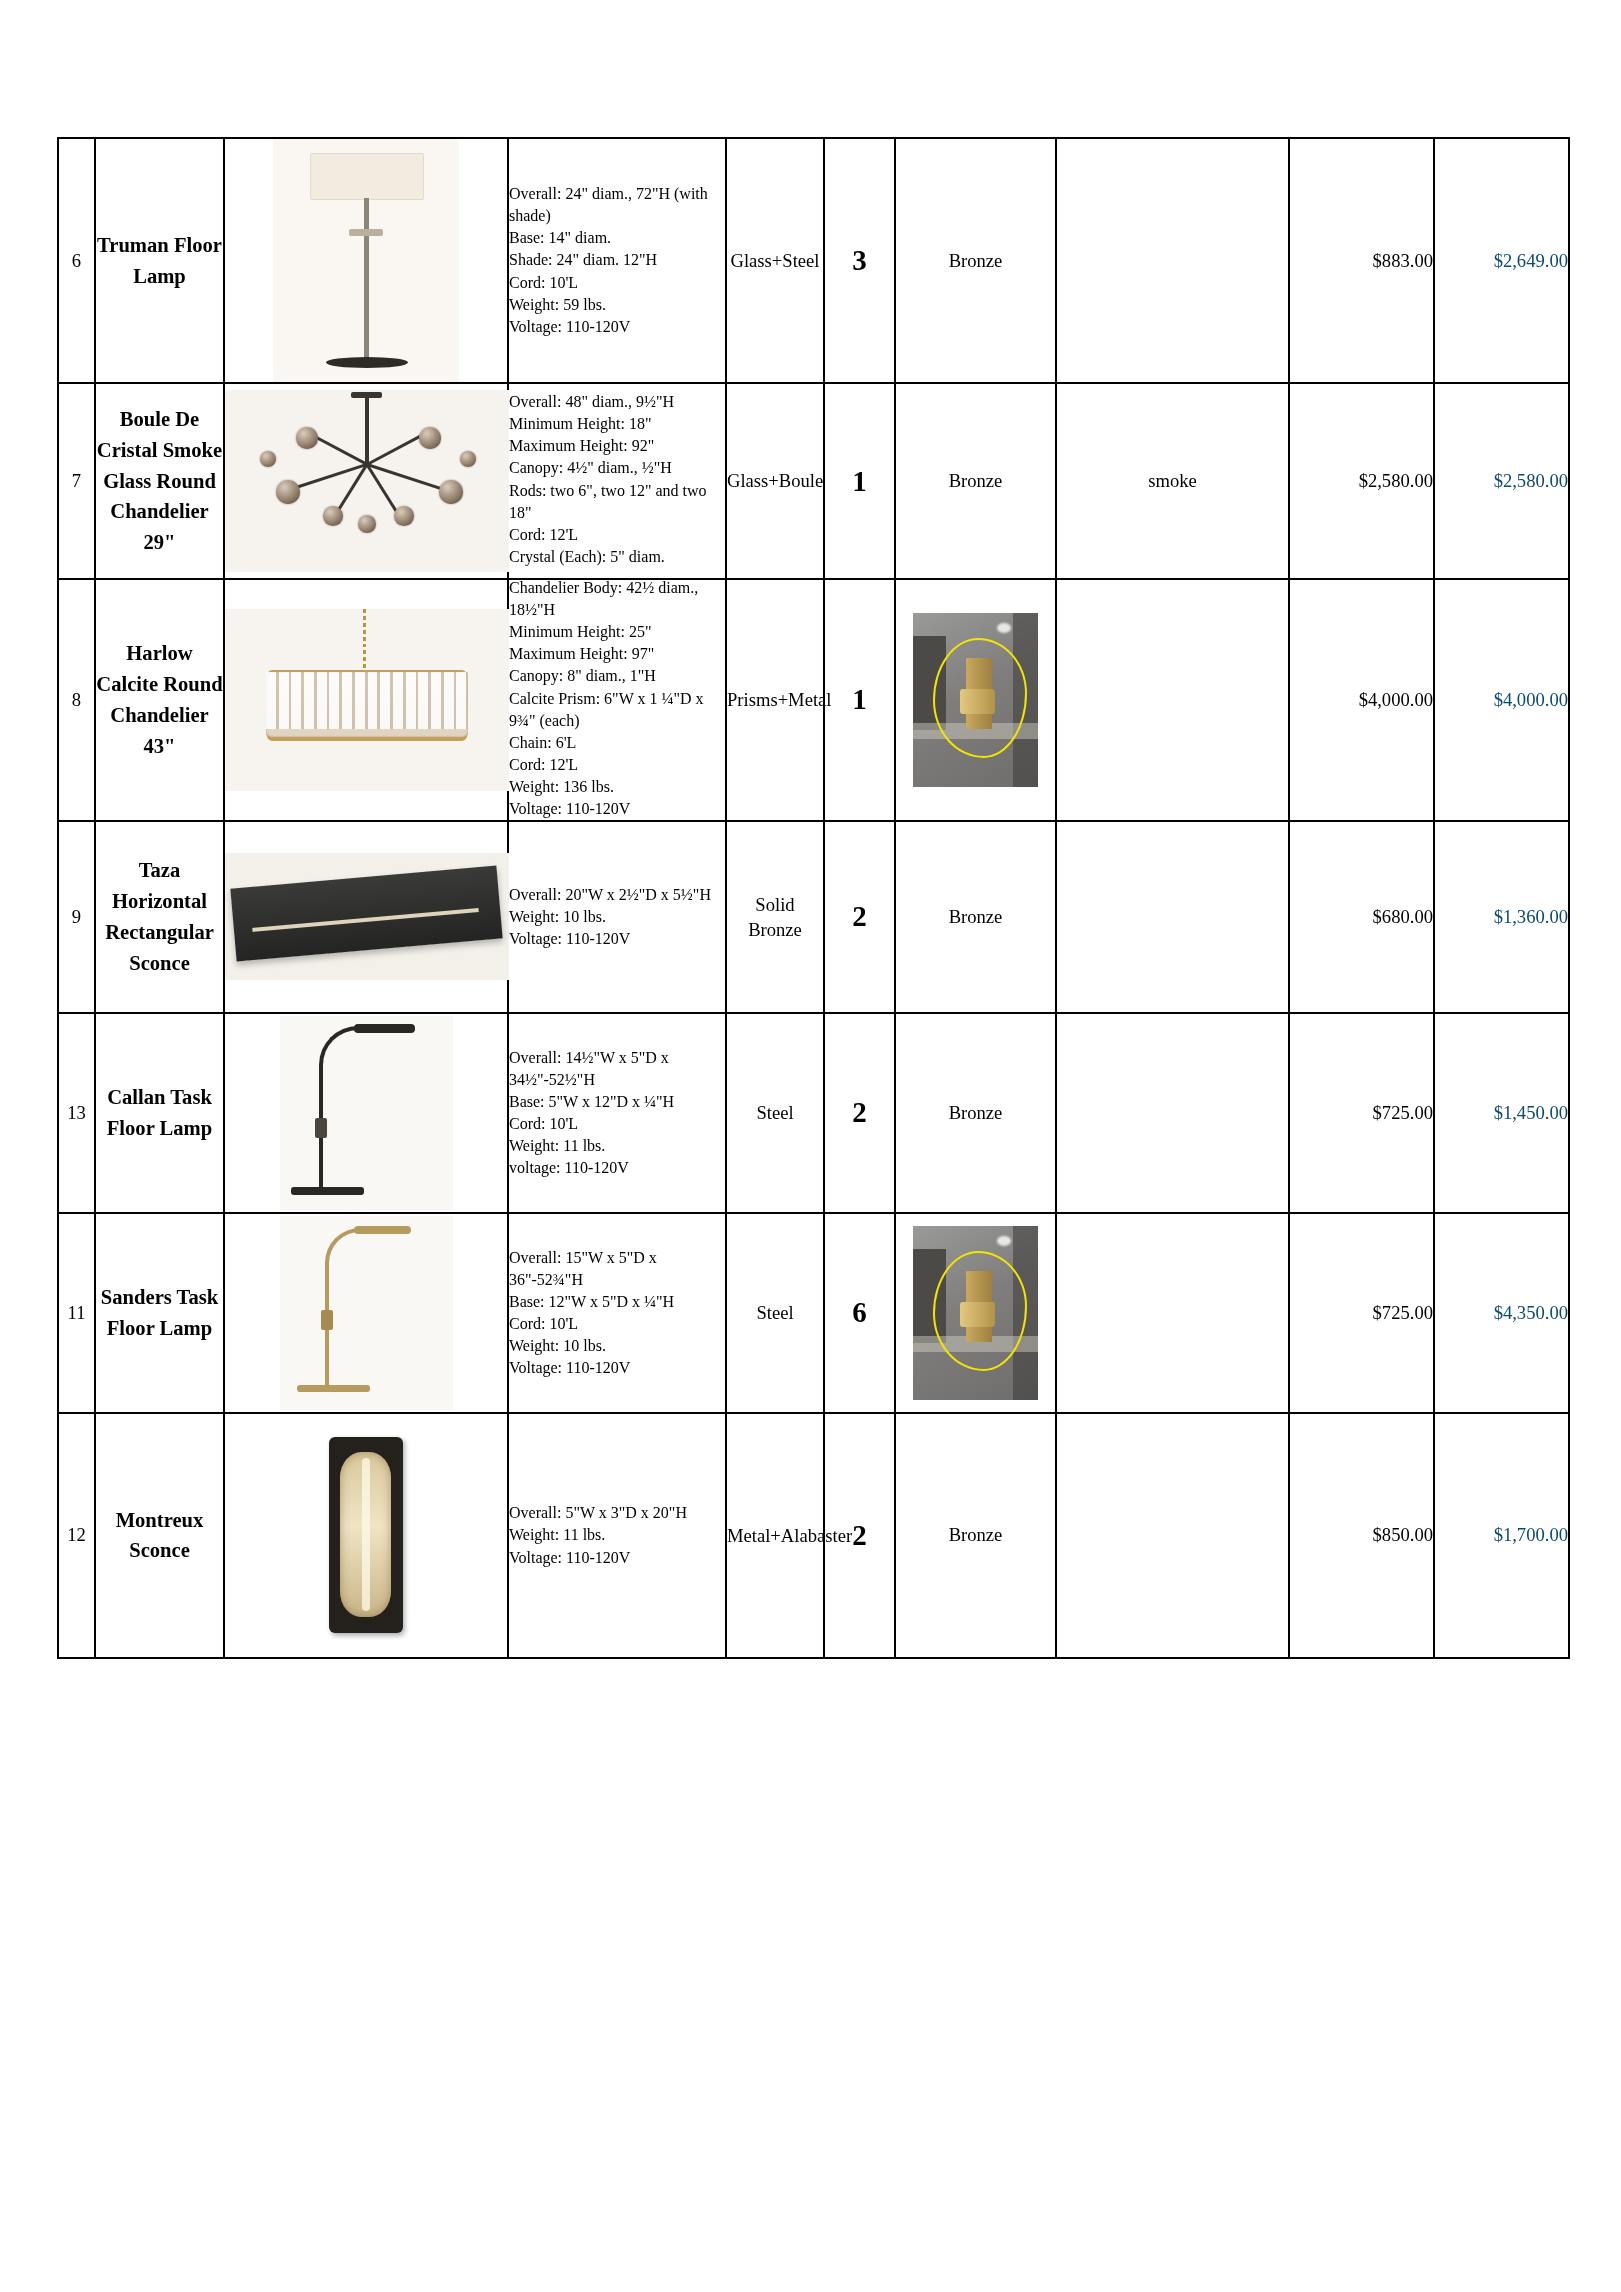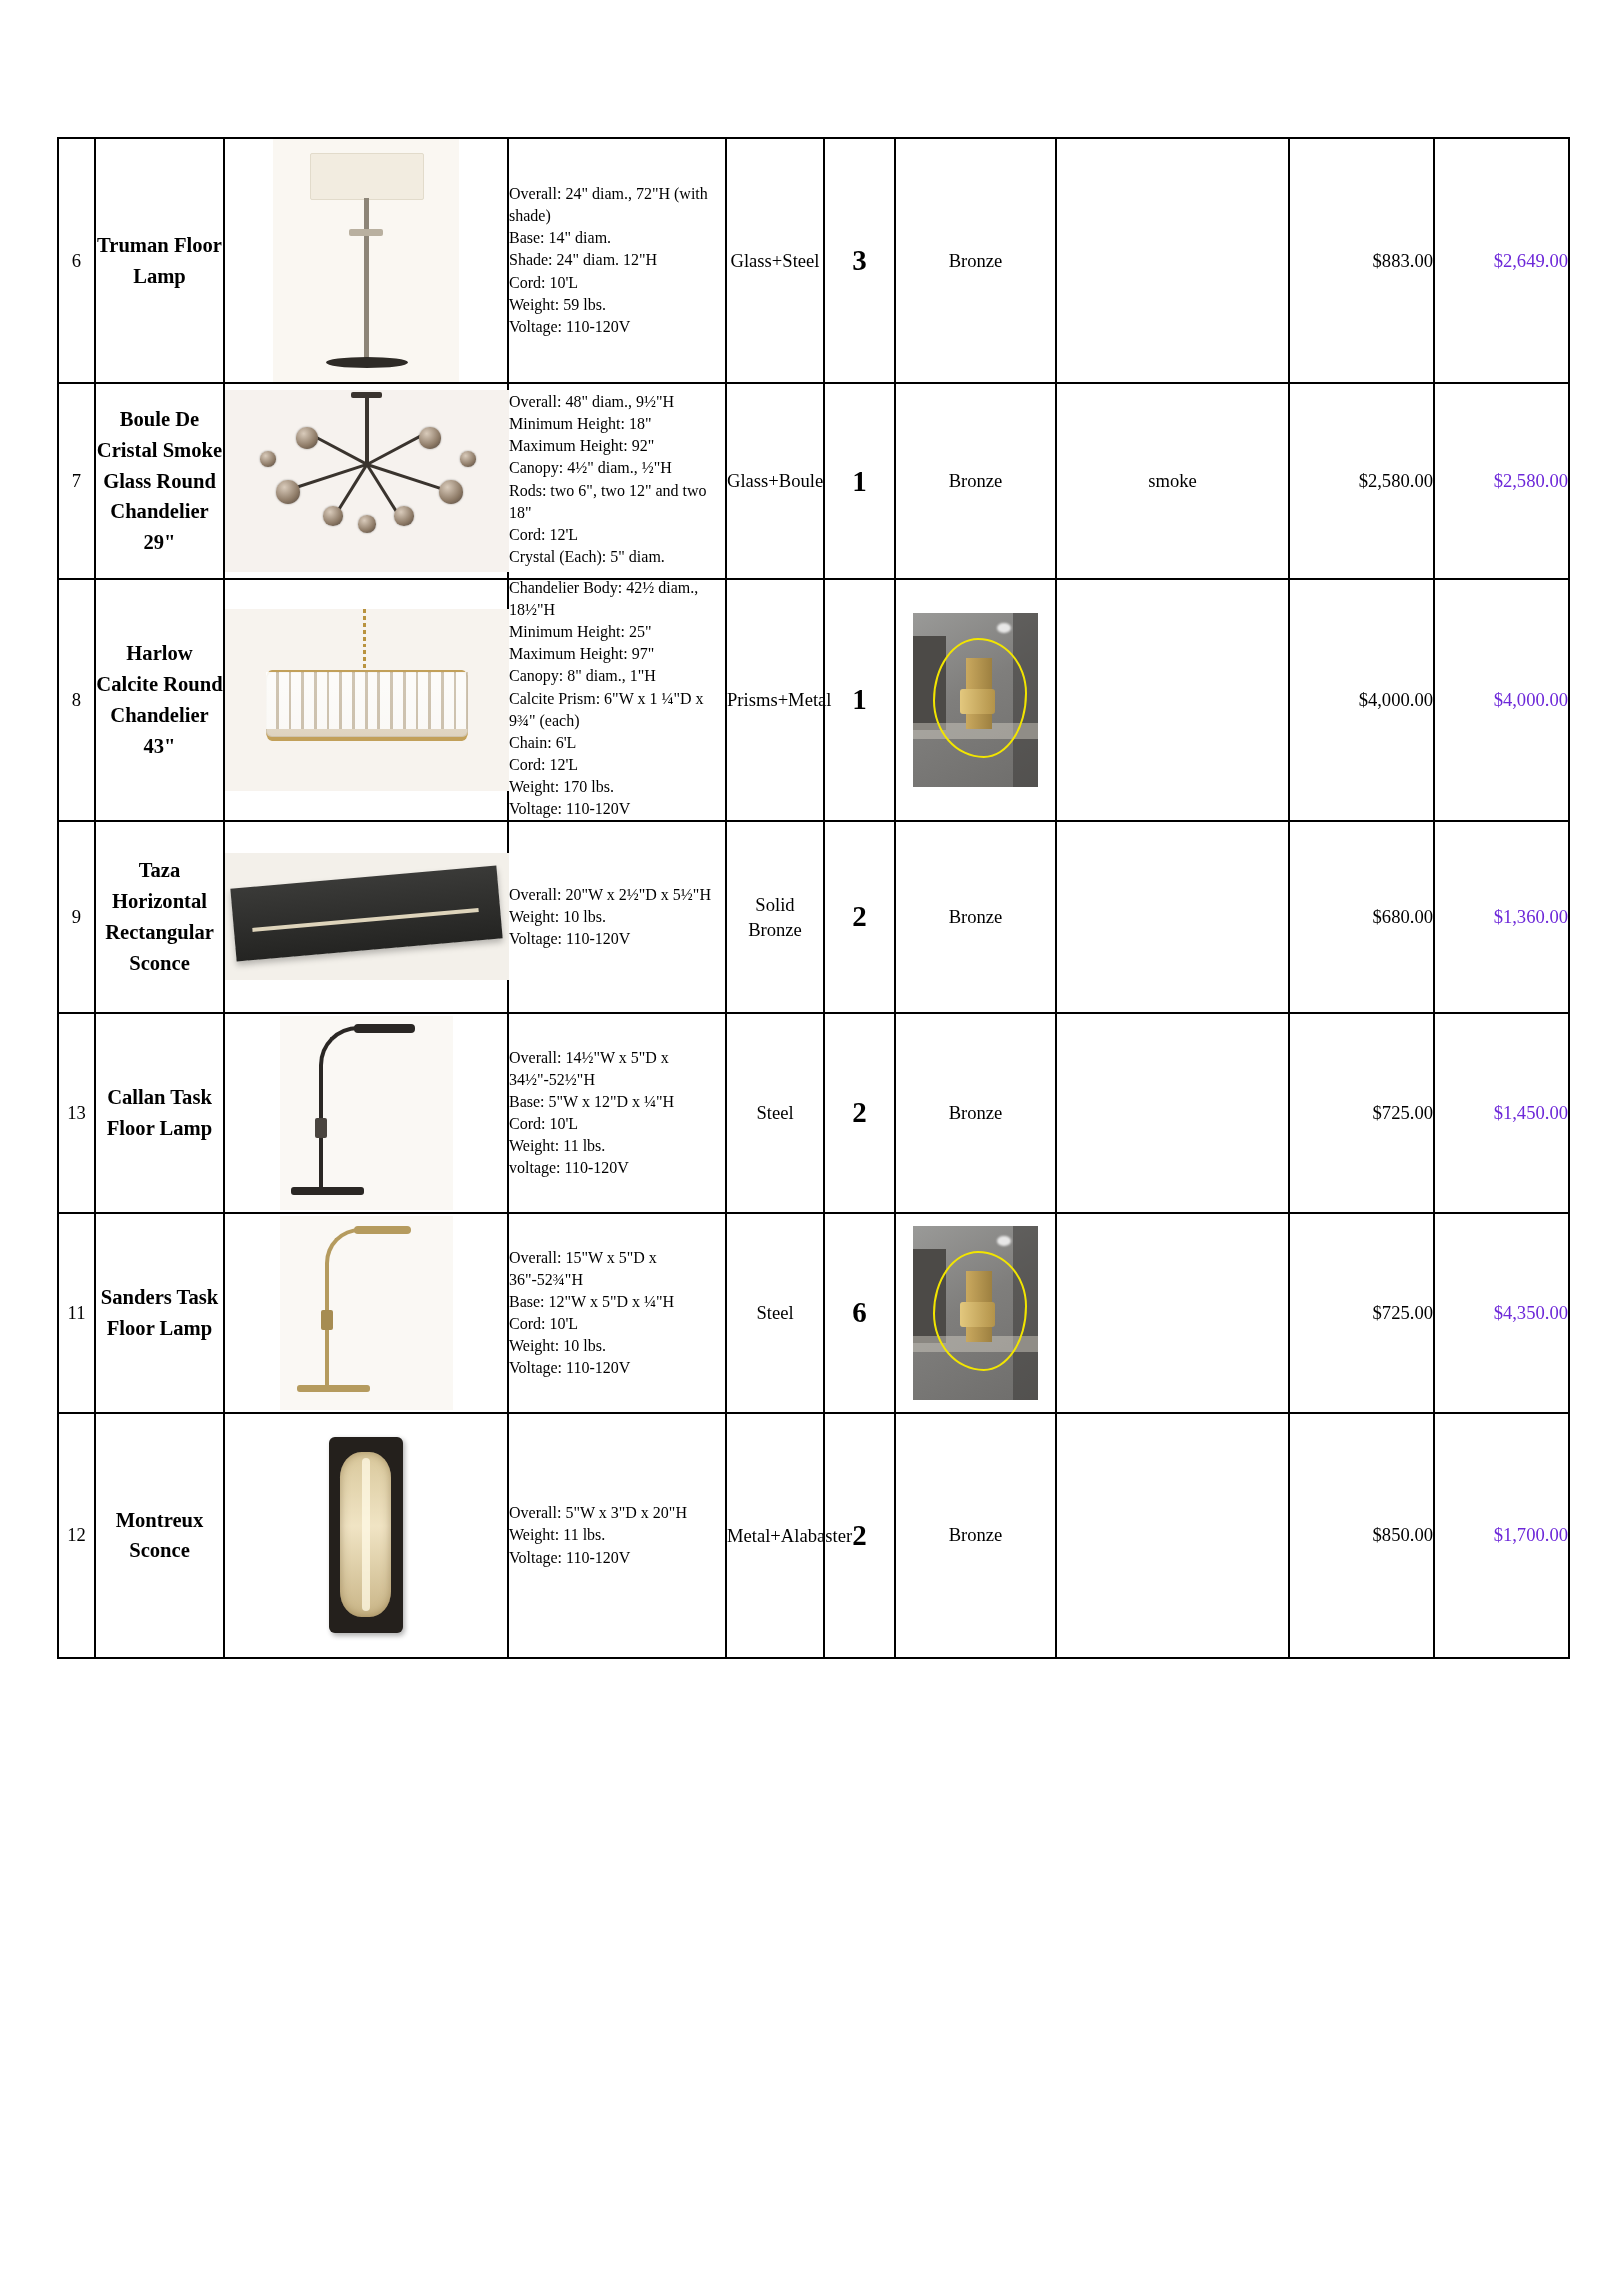--- a/index.html
+++ b/index.html
@@ -94,21 +94,21 @@
   }
   .price {
     text-align: right;
     font-size: 18.6px;
     padding-right: 13.7px;
   }
   .total {
     text-align: right;
     font-size: 18.6px;
     padding-right: 11.8px;
-    color: #6d28d9;
+    color: #0c4a6e;
   }
 
   
   .prodbox {
     position: relative;
     margin: 0 auto;
     background: #f7f4ef;
     overflow: hidden;
   }
 
@@ -422,21 +422,21 @@
           </div>
         </td>
         <td class="specs">
           <div class="clipped-top">Chandelier Body: 42½ diam., 18½"H</div>
           <div>Minimum Height: 25"</div>
           <div>Maximum Height: 97"</div>
           <div>Canopy: 8" diam., 1"H</div>
           <div>Calcite Prism: 6"W x 1 ¼"D x 9¾" (each)</div>
           <div>Chain: 6'L</div>
           <div>Cord: 12'L</div>
-          <div>Weight: 170 lbs.</div>
+          <div>Weight: 136 lbs.</div>
           <div>Voltage: 110-120V</div>
         </td>
         <td class="mat">Prisms+Metal</td>
         <td class="qty">1</td>
         <td class="fin">
           <div class="photo">
             <div class="wallL"></div>
             <div class="wallR"></div>
             <div class="strip"></div>
             <div class="sconce-body"></div>

